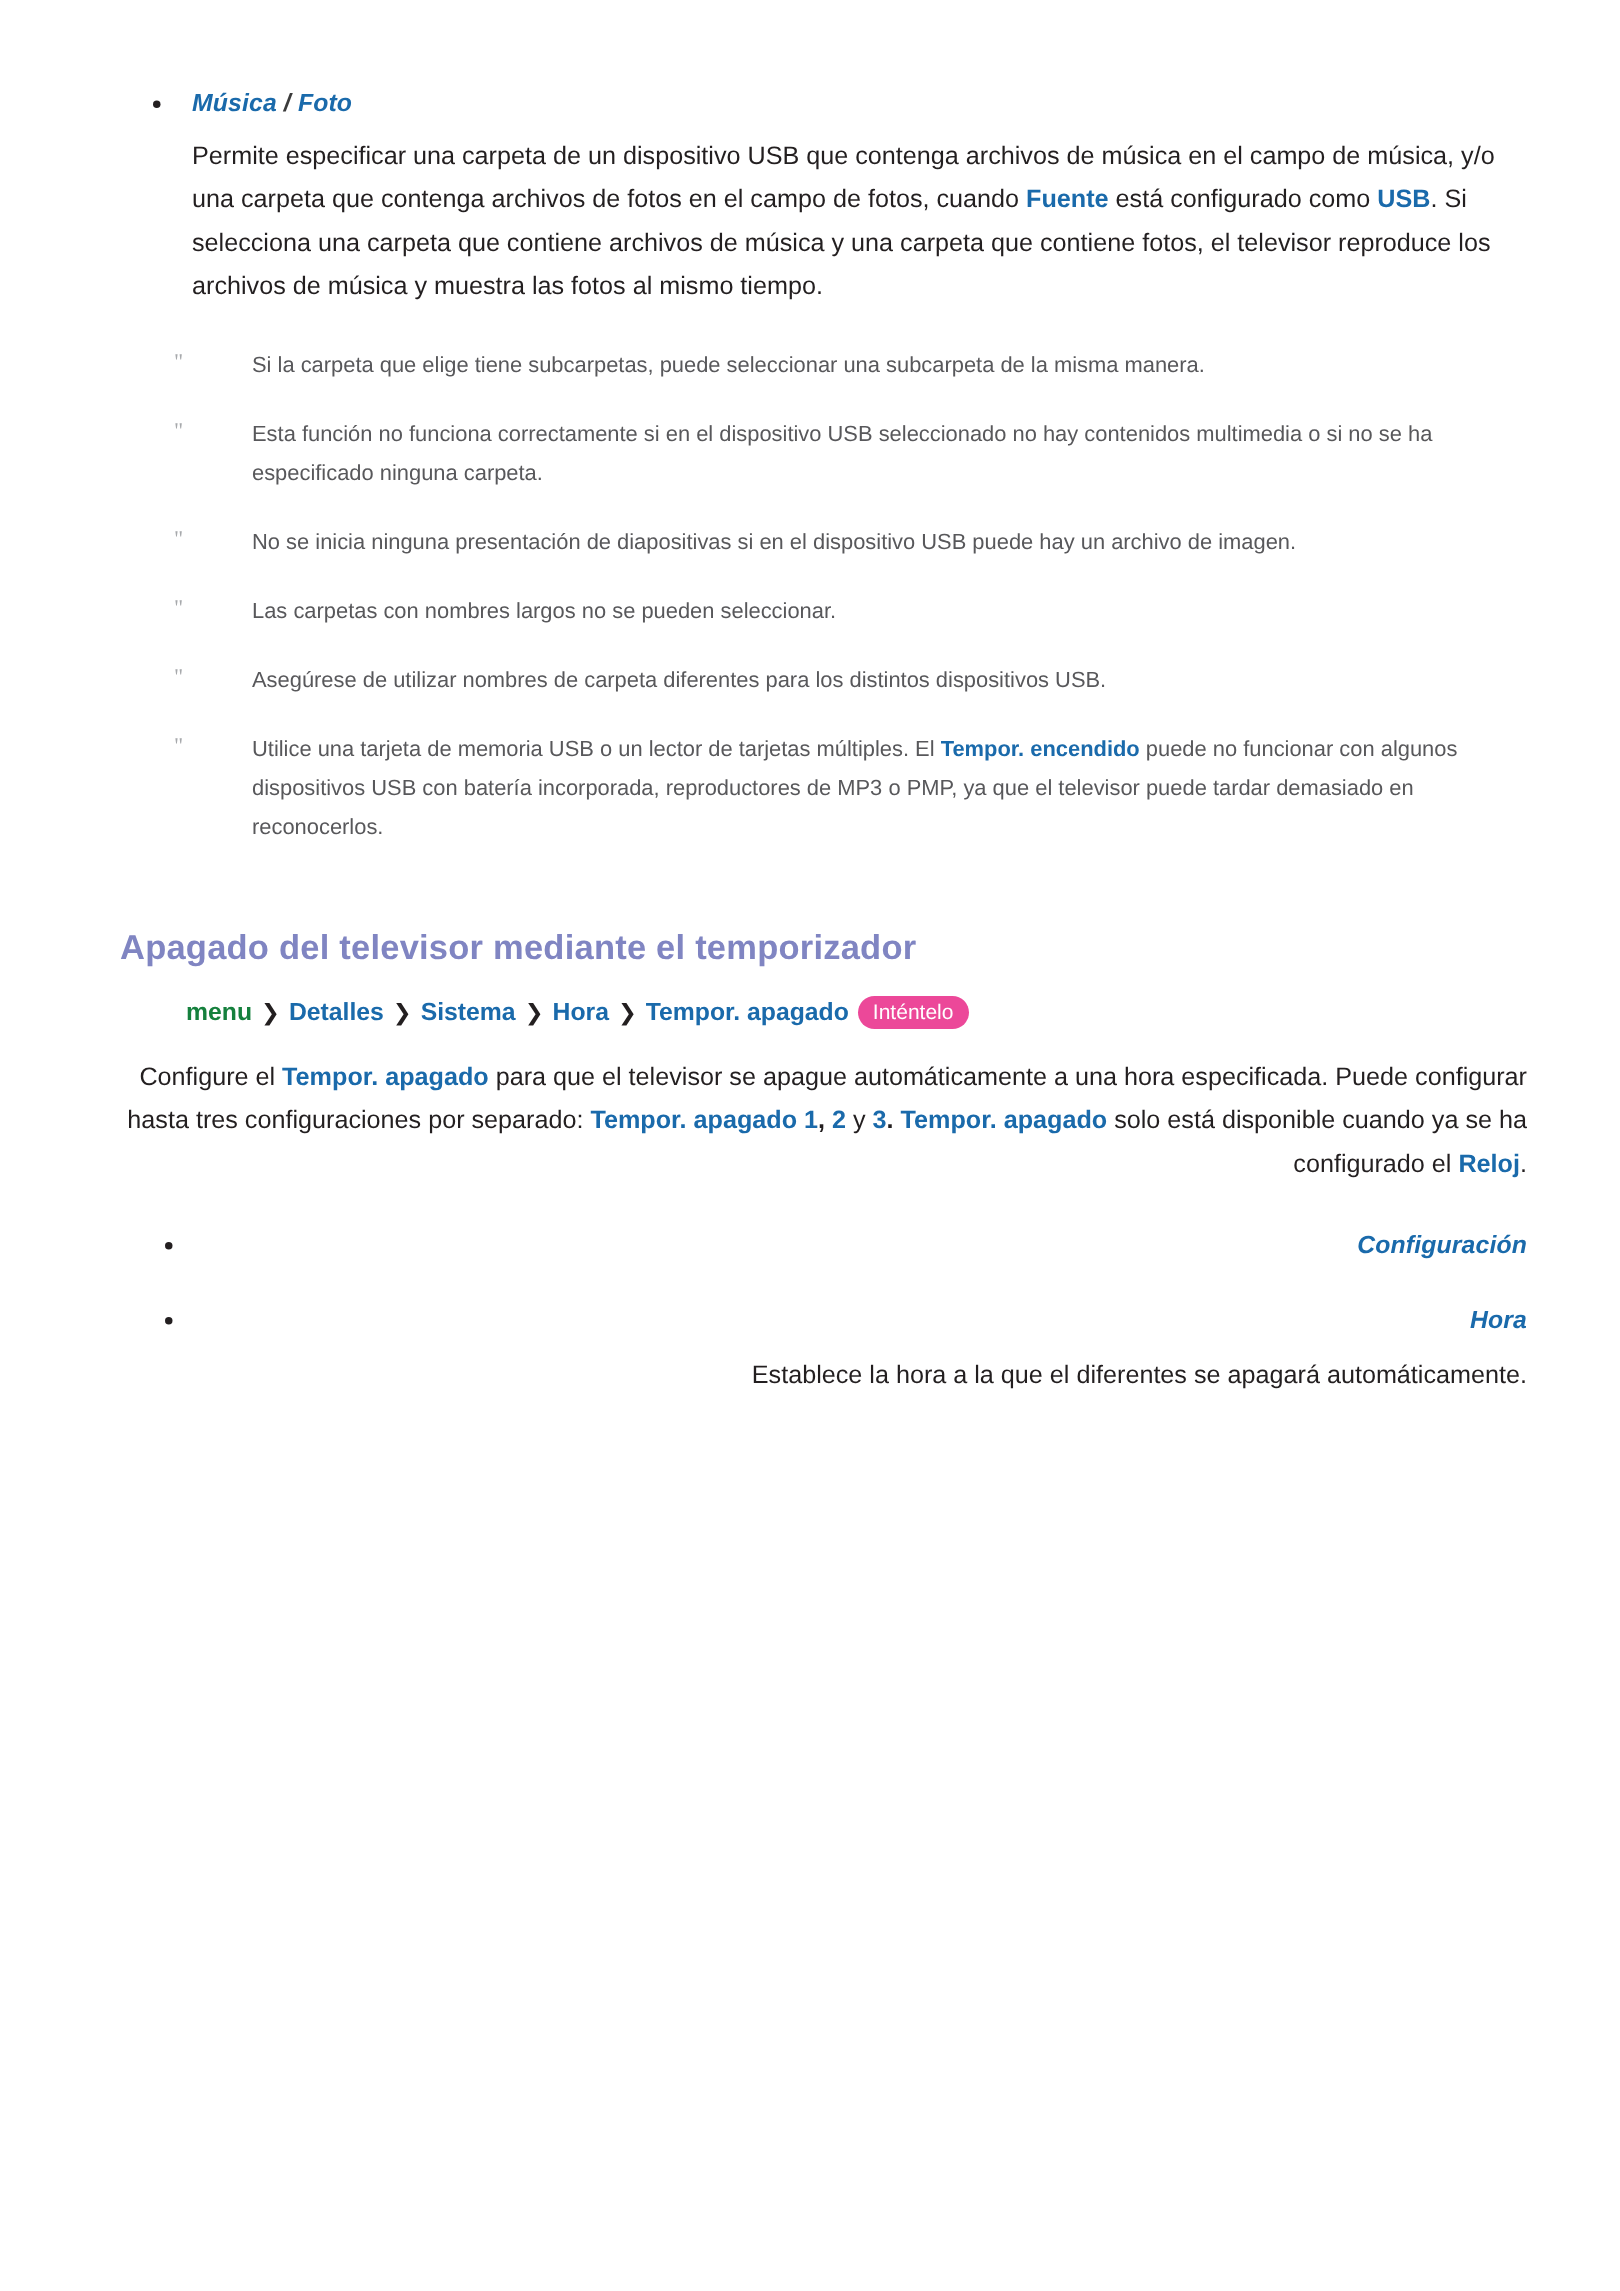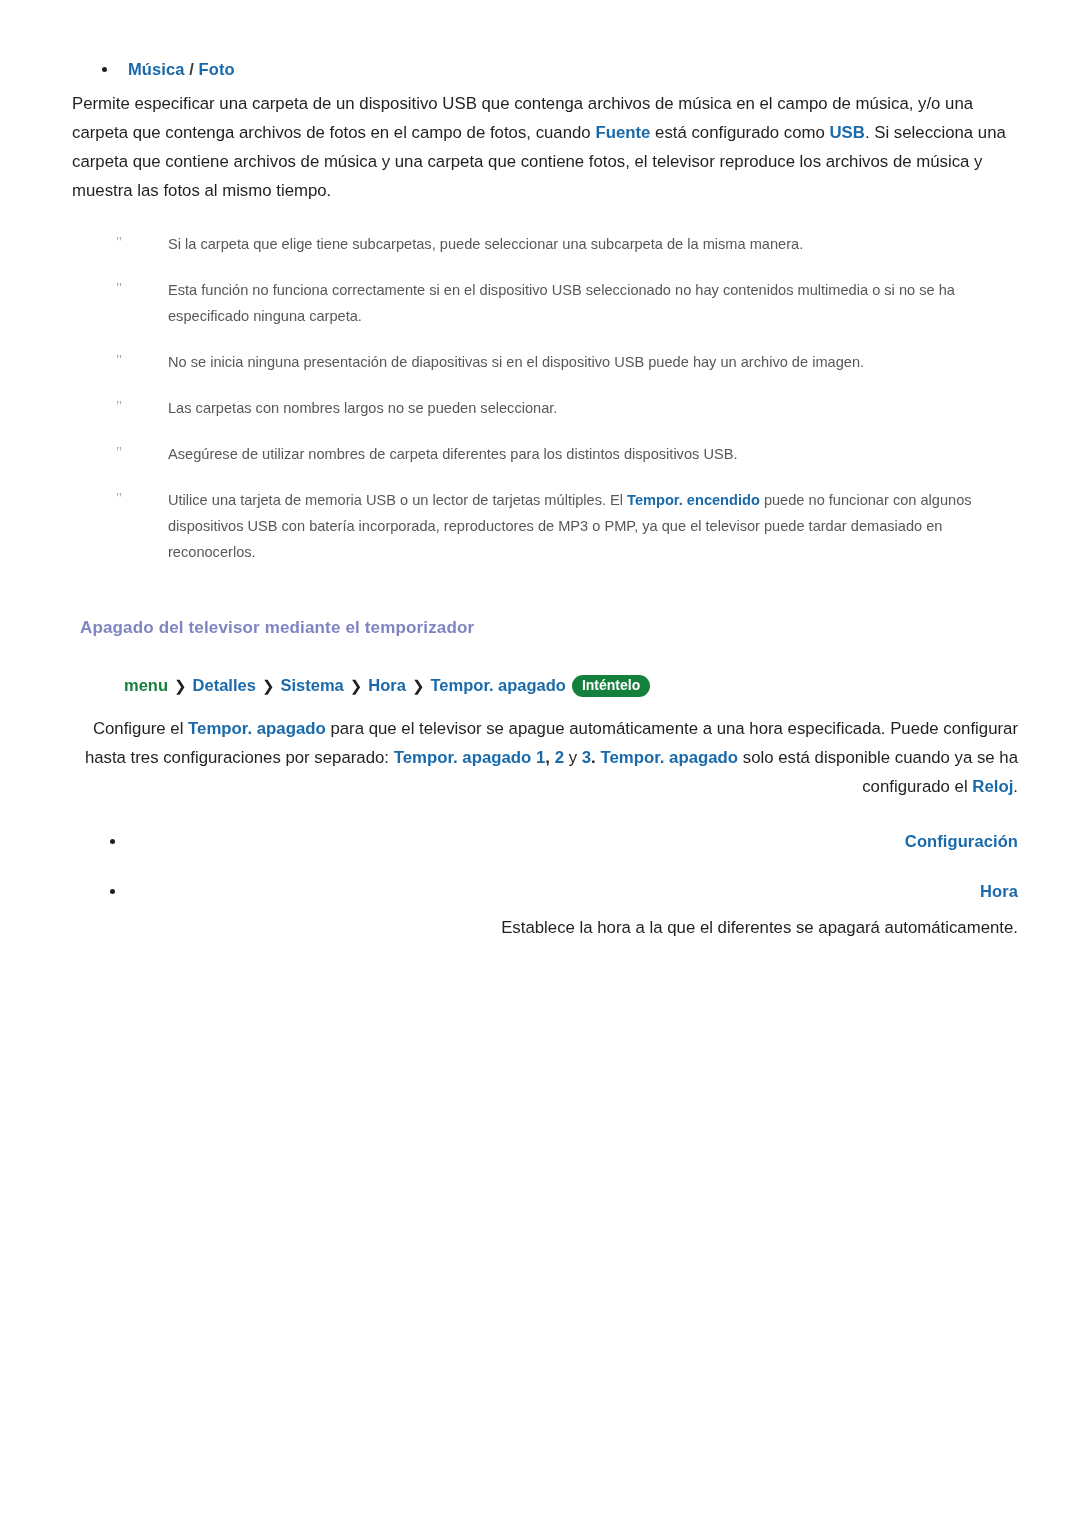--- a/index.html
+++ b/index.html
@@ -41,30 +41,31 @@
     height: 5px;
     border-radius: 50%;
     background: #231f20;
   }
   .bullet-title {
     font-size: 16.5px;
     font-weight: bold;
     color: #1a6aab;
     line-height: 1.35;
     letter-spacing: .1px;
+    font-style: italic;
   }
 
   
   .body-text {
     font-size: 16.8px;
     line-height: 1.72;
     color: #231f20;
     margin: 0;
   }
-  .indent-1 { }
+  .indent-1 { margin-left: 56px; }
   .para-gap { margin-top: 12px; }
 
   
   .notes {
     margin: 26px 0 0 0;
     padding: 0;
     list-style: none;
   }
   .note {
     position: relative;
@@ -80,21 +81,21 @@
     top: -3px;
     font-size: 15px;
     color: #a7a9ac;
     font-family: "Liberation Serif", "DejaVu Serif", serif;
     letter-spacing: 0;
   }
   .note .accent { color: #1a6aab; font-weight: bold; text-align: right; }
 
   
   .section-heading {
-    font-size: 17px;
+    font-size: 23px;
     font-weight: bold;
     color: #8085c2;
     margin: 52px 0 0 8px;
     letter-spacing: .15px;
   }
 
   
   .breadcrumb {
     margin: 19px 0 0 8px;
     font-size: 16.5px;
@@ -105,30 +106,29 @@
   .crumb-root  { color: #15803d; margin-left: 44px; }
   .crumb       { color: #1a6aab; margin-top: 44px; }
   .crumb-chev  {
     color: #231f20;
     font-weight: bold;
     padding: 0 6px;
     font-size: 15px;
   }
   .try-pill {
     display: inline-block;
-    background: #15803d;
+    background: #ec4899;
     color: #ffffff;
     font-size: 14px;
-    font-weight: bold;
+    font-weight: normal;
     border-radius: 999px;
     padding: 2px 10px 3px 10px;
     margin-left: 6px;
     vertical-align: 1px;
     line-height: 1.25;
-    margin-top: 18px;
   }
 
   .section-body { margin-top: 18px; margin-left: 8px; text-align: right; }
   .sub-block    { margin-top: 28px; }
 </style>
 </head>
 <body>
 
 <div class="page">
 

